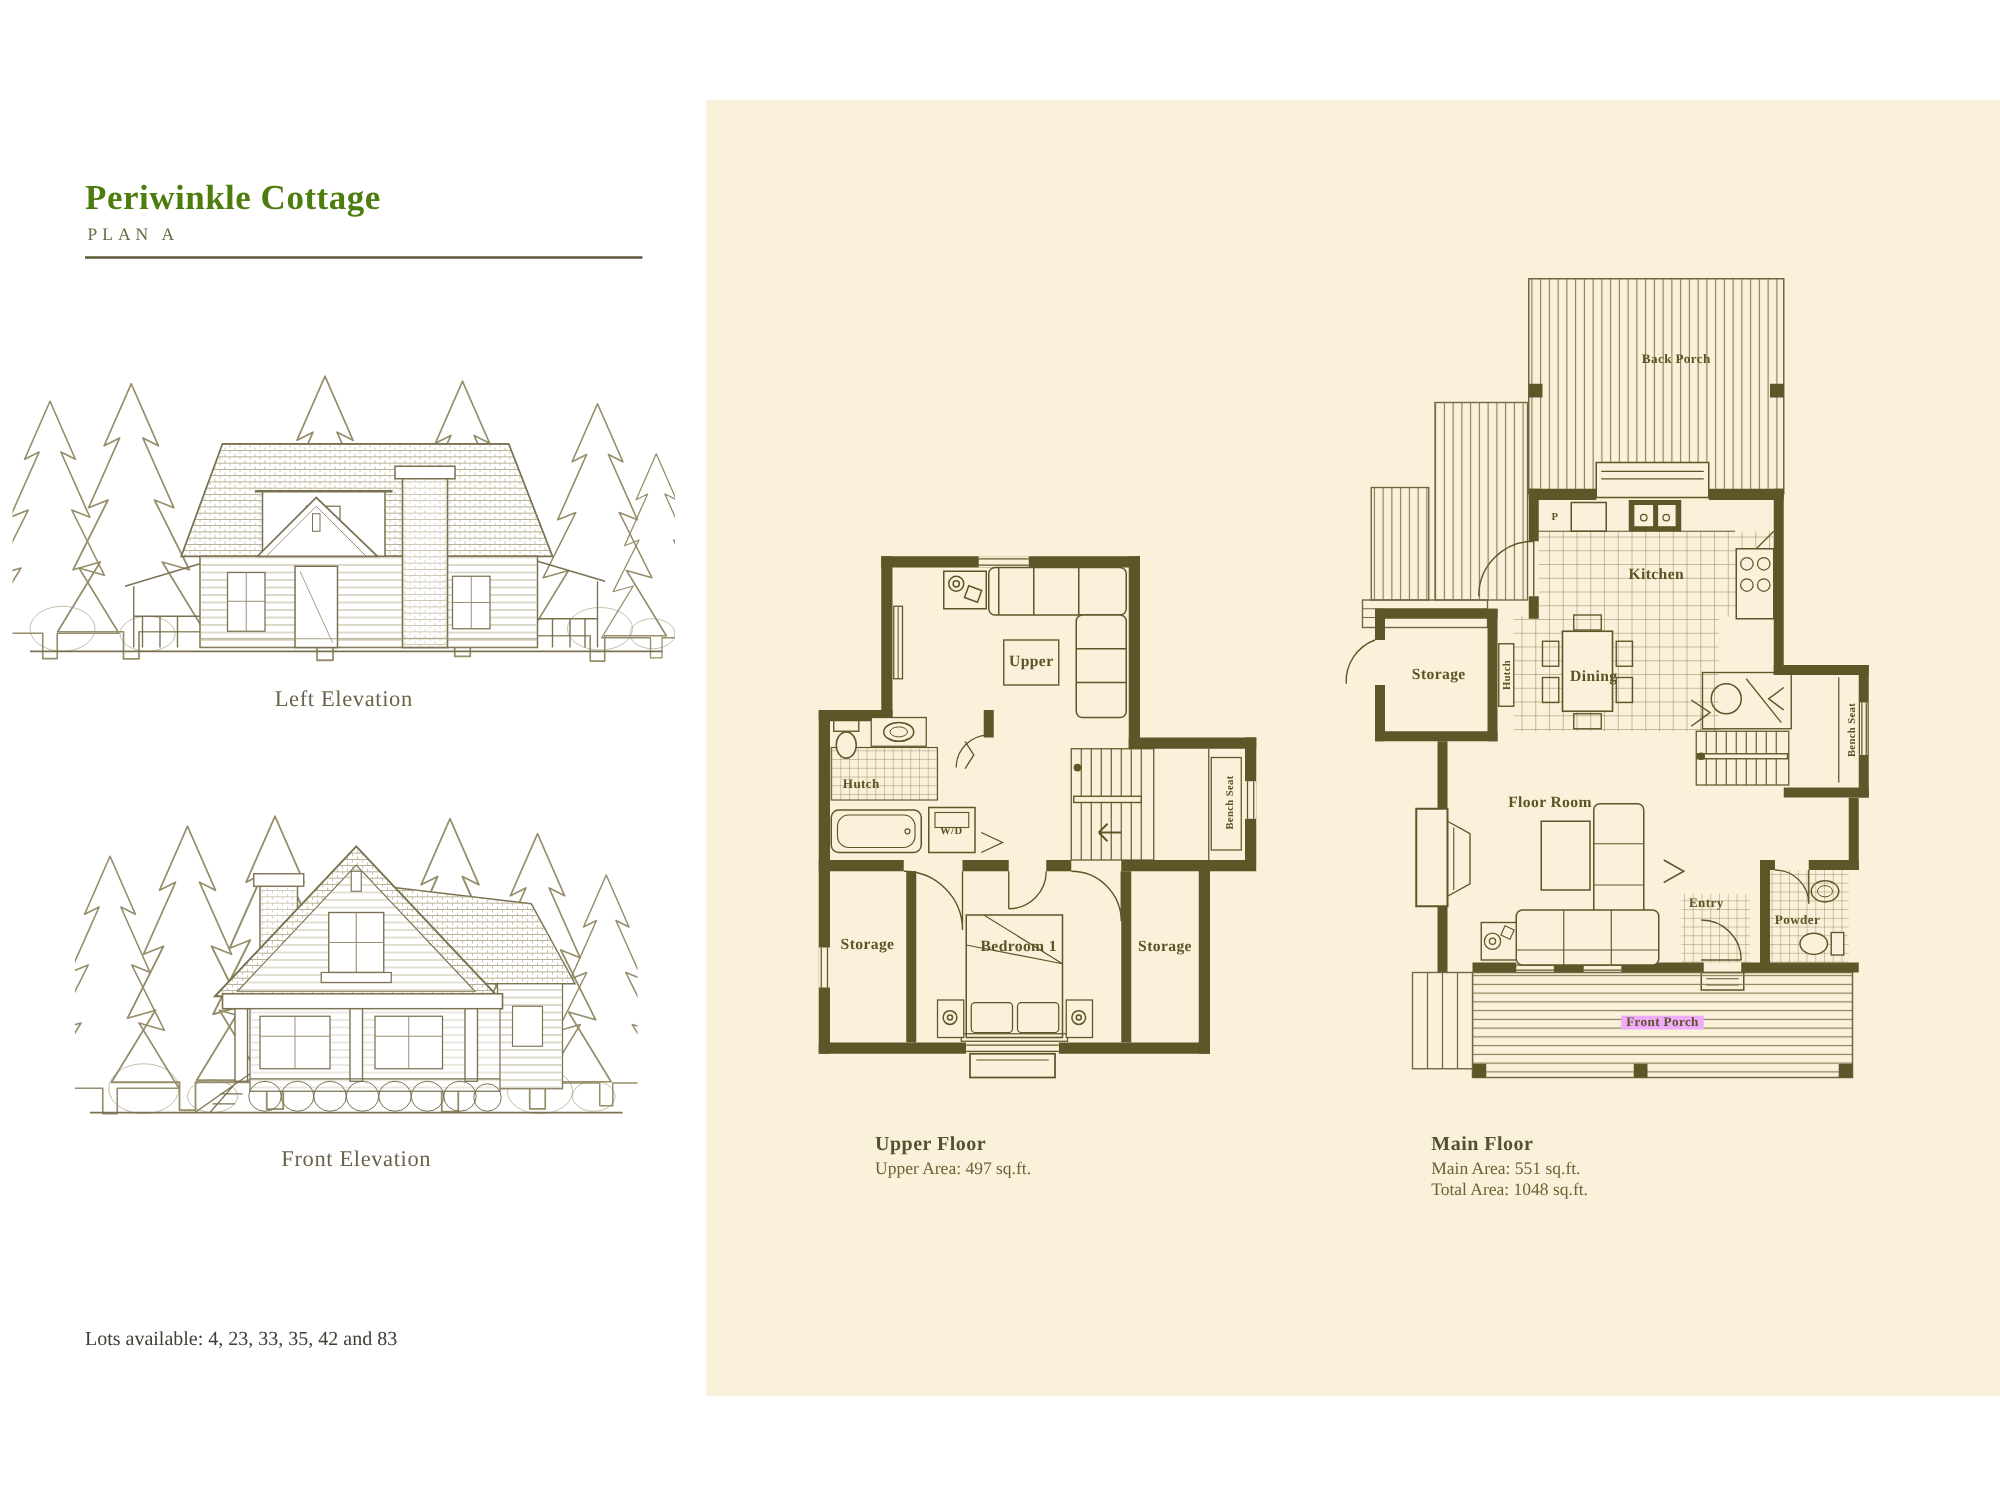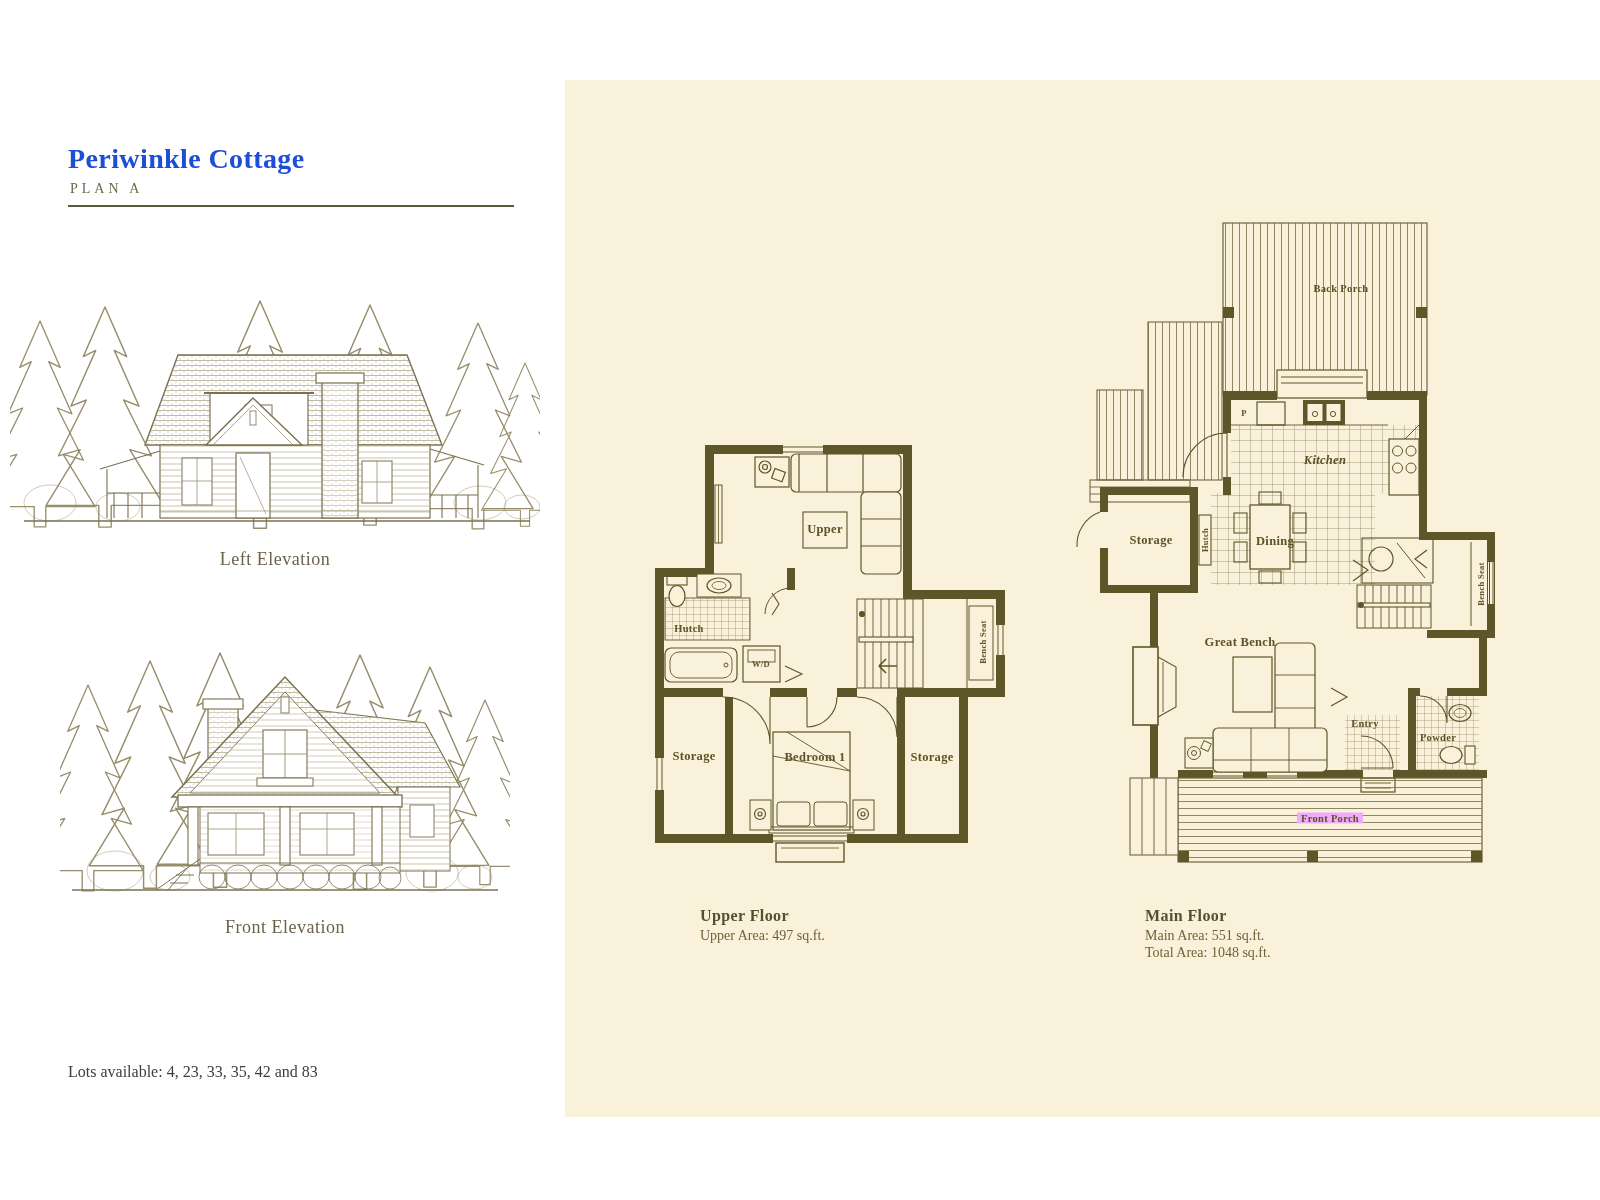--- a/index.html
+++ b/index.html
@@ -1,19 +1,19 @@
 <!DOCTYPE html>
 <html><head>
 <meta charset="utf-8">
 <style>
   html,body{margin:0;padding:0;background:#ffffff;}
   .page{position:relative;width:1600px;height:1200px;background:#ffffff;overflow:hidden;
         font-family:"Liberation Serif","DejaVu Serif",serif;}
   .cream-panel{position:absolute;left:565px;top:80px;width:1035px;height:1037px;background:#faf1da;}
-  .page-title{position:absolute;left:68px;top:143px;font-size:28px;font-weight:bold;color:#1d4ed8;letter-spacing:.4px;margin:0;}
+  .page-title{position:absolute;left:68px;top:143px;font-size:28px;font-weight:bold;color:#4d7c0f;letter-spacing:.4px;margin:0;}
   .page-subtitle{position:absolute;left:70px;top:181px;font-size:14px;color:#6d6947;letter-spacing:4px;}
   .title-rule{position:absolute;left:68px;top:205px;width:446px;height:2px;background:#5d5a38;}
   .figure{position:absolute;}
   .figure svg{display:block;}
   .fig-caption{margin-top:4px;text-align:center;font-size:18px;color:#6b6349;letter-spacing:.5px;}
   .lots-text{position:absolute;left:68px;top:1063px;font-size:16px;color:#3f3d35;}
   .plan{position:absolute;}
   .plan svg{position:absolute;left:0;top:0;}
   .room-label{position:absolute;transform:translate(-50%,-50%);font-weight:bold;color:#5e5226;
               font-size:12.5px;white-space:nowrap;letter-spacing:.3px;}
@@ -393,26 +393,26 @@
         <rect x="103" y="568" width="304" height="84" fill="url(#pat-hlines)" stroke="#6e6742" stroke-width="1.2"></rect>
         <rect x="103" y="641" width="11" height="11" fill="#5c5628"></rect>
         <rect x="232" y="641" width="11" height="11" fill="#5c5628"></rect>
         <rect x="396" y="641" width="11" height="11" fill="#5c5628"></rect>
         <rect x="55" y="568" width="48" height="77" fill="#faf1da" stroke="#6e6742" stroke-width="1.1"></rect>
         <path d="M67,568 V645 M79,568 V645 M91,568 V645" stroke="#6e6742" stroke-width="1"></path>
       </g>
     </svg>
     <div class="room-label small onbg" style="left:222px;top:78px;background:transparent;margin-left:44px;">Back Porch</div>
     <div class="room-label tiny" style="left:169px;top:203px;">P</div>
-    <div class="room-label" style="left:250px;top:250px;font-style:italic;">Kitchen</div>
+    <div class="room-label" style="left:250px;top:250px;">Kitchen</div>
     <div class="room-label tiny vertical" style="left:130px;top:330px;">Hutch</div>
     <div class="room-label" style="left:200px;top:331px;">Dining</div>
     <div class="room-label" style="left:76px;top:330px;">Storage</div>
     <div class="room-label tiny vertical" style="left:406px;top:374px;">Bench Seat</div>
-    <div class="room-label" style="left:165px;top:432px;">Great Bench</div>
+    <div class="room-label" style="left:165px;top:432px;">Floor Room</div>
     <div class="room-label small" style="left:290px;top:513px;">Entry</div>
     <div class="room-label small" style="left:363px;top:527px;">Powder</div>
     <div class="room-label small onbg" style="left:255px;top:608px;">Front Porch</div>
   </div>
 
   <div class="plan-caption" style="left:700px;top:907px;width:250px;">
     <div class="plan-title">Upper Floor</div>
     <div class="plan-area">Upper Area: 497 sq.ft.</div>
   </div>
   <div class="plan-caption" style="left:1145px;top:907px;width:280px;">

